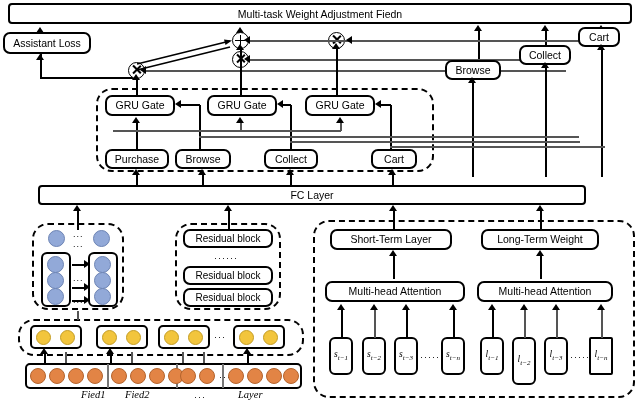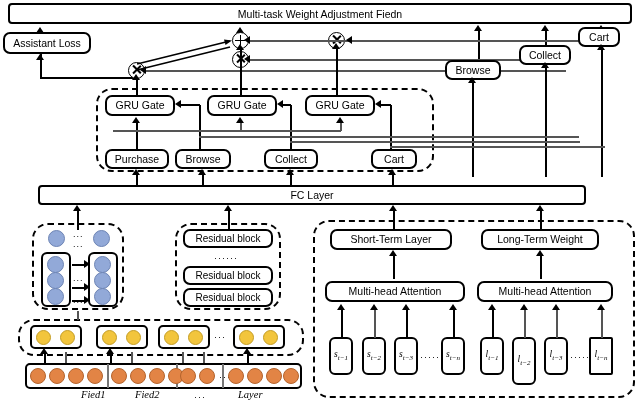--- a/index.html
+++ b/index.html
@@ -363,17 +363,17 @@
   <div class="arrowhead" style="left:106px;top:348px;"></div>
   <div class="ln v g" style="left:131px;top:352px;height:11px;"></div>
   <div class="ln v g" style="left:182px;top:352px;height:11px;"></div>
   <div class="ln v g" style="left:203px;top:352px;height:11px;"></div>
   <div class="ln v" style="left:247px;top:352px;height:11px;"></div>
   <div class="arrowhead" style="left:243px;top:348px;"></div>
 
   <div class="ln v g" style="left:77px;top:311px;height:9px;"></div>
 
   <div class="lbl" style="left:49px;top:389px;margin-left:32px;">Fied1</div>
-  <div class="lbl" style="left:135px;top:389px;">Fied2</div>
+  <div class="lbl" style="left:125px;top:389px;">Fied2</div>
   <div class="dots" style="left:194px;top:393px;">···</div>
   <div class="lbl" style="left:238px;top:389px;">Layer</div>
 
 </div>
 
 </body></html>

